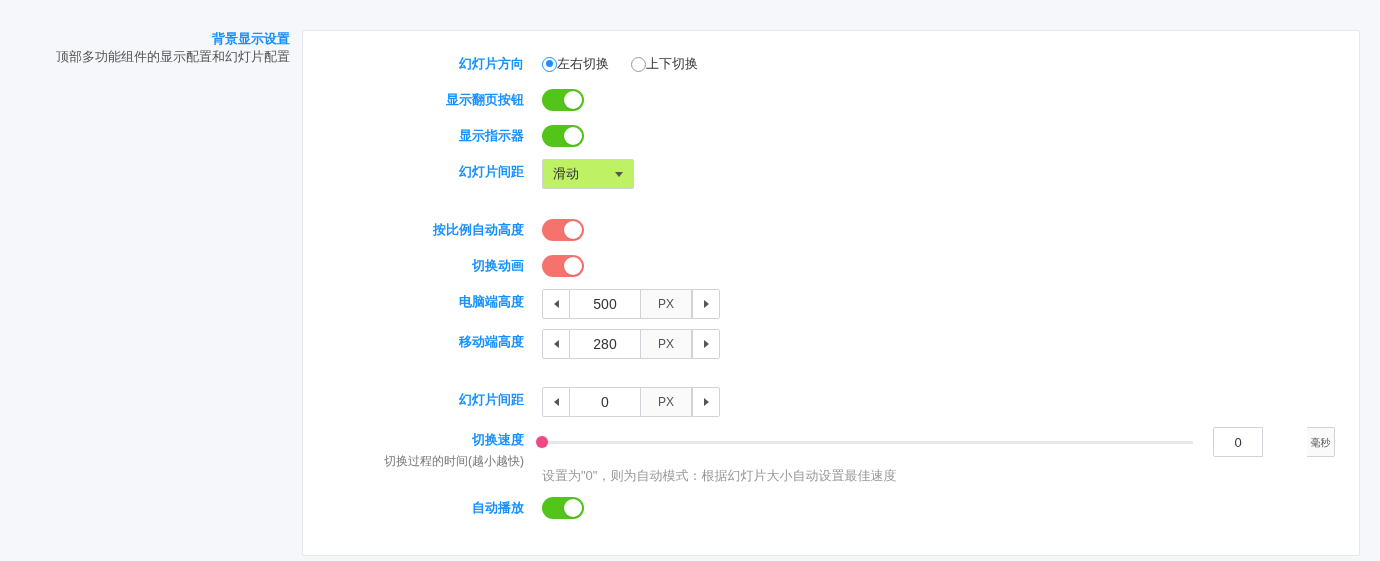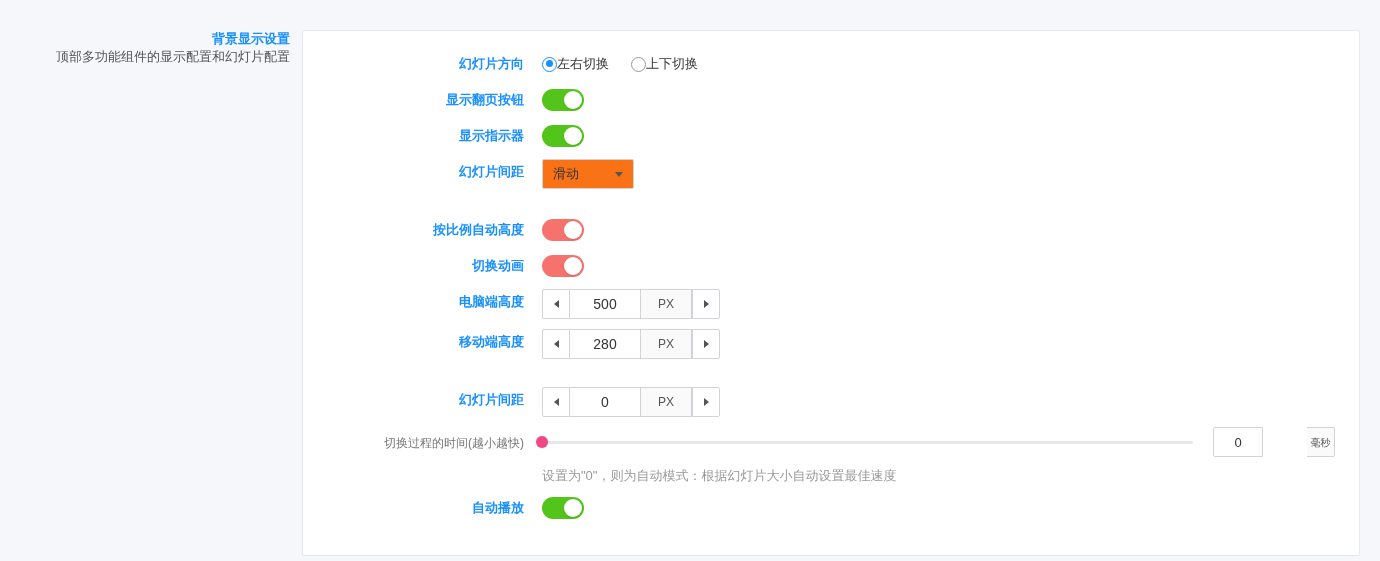--- a/index.html
+++ b/index.html
@@ -78,21 +78,21 @@
     .toggle::after { content: ""; position: absolute; width: 18px; height: 18px; border-radius: 50%; background: #fff; top: 2px; transition: left .1s; box-shadow: 0 1px 2px rgba(0,0,0,.1); }
     .toggle.on { background: #52c41a; }
     .toggle.on::after { left: 22px; }
     .toggle.on-red { background: #f5726d; }
     .toggle.on-red::after { left: 22px; }
 
     
     .select {
       border: 1px solid #d0d4d9; border-radius: 2px; height: 30px;
       display: flex; align-items: center; padding: 0 10px; width: 92px;
-      justify-content: space-between; cursor: pointer; background: #f97316;
+      justify-content: space-between; cursor: pointer; background: #bef264;
     }
     .select-text { color: #333; font-size: 13px; }
     .chevron { width: 0; height: 0; border-left: 4px solid transparent; border-right: 4px solid transparent; border-top: 5px solid #555; }
 
     
     .stepper { display: flex; height: 30px; }
     .step-btn { width: 28px; border: 1px solid #d0d4d9; background: #fff; display: flex; align-items: center; justify-content: center; cursor: pointer; }
     .step-btn:first-child { border-radius: 2px 0 0 2px; }
     .step-btn:last-child { border-radius: 0 2px 2px 0; }
     .tri-l { width: 0; height: 0; border-top: 4px solid transparent; border-bottom: 4px solid transparent; border-right: 5px solid #555; }
@@ -240,20 +240,21 @@
           <div class="step-unit">PX</div>
           <div class="step-btn">
               <span class="tri-r"></span>
             </div>
         </div>
       </div>
     </div>
 
     <div class="row">
       <div class="label-col">
+        <div class="label-main">切换速度</div>
         <div class="label-sub">切换过程的时间(越小越快)</div>
       </div>
       <div class="ctrl-col col-dir">
         <div class="slider-wrap">
           <div class="slider-track-wrap">
             <div class="slider-track"></div>
             <div class="slider-fill" style="width:0%"></div>
             <div class="slider-thumb" style="left:0%"></div>
           </div>
           <div class="slider-valbox">

